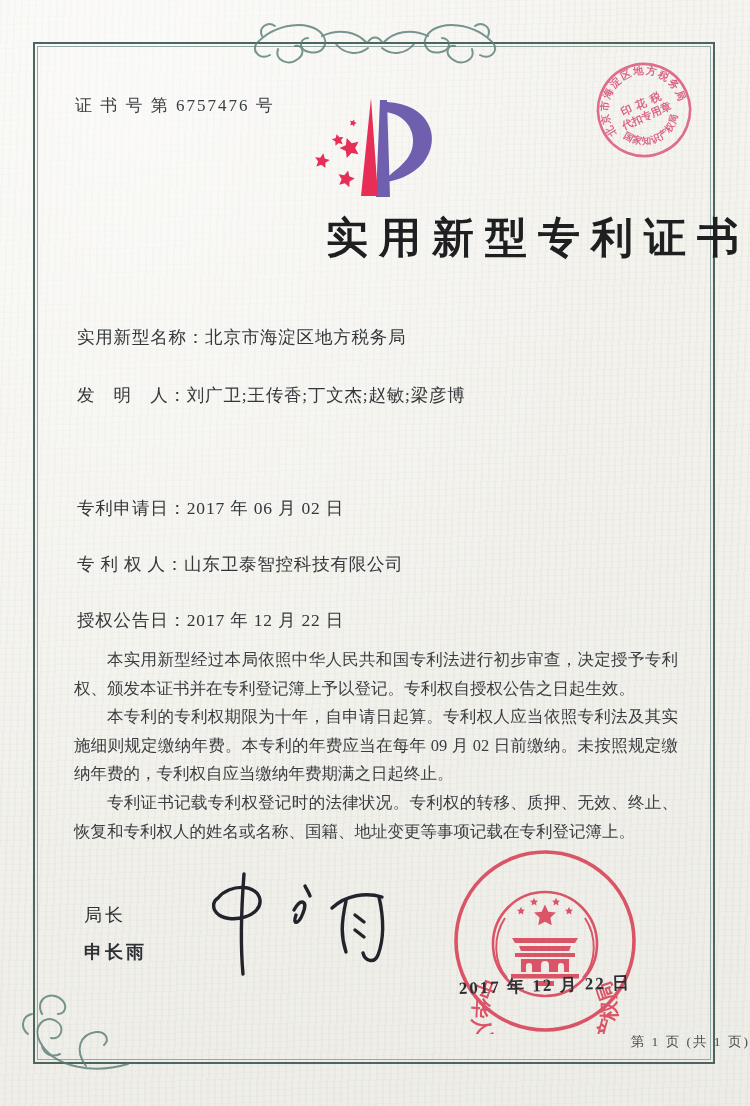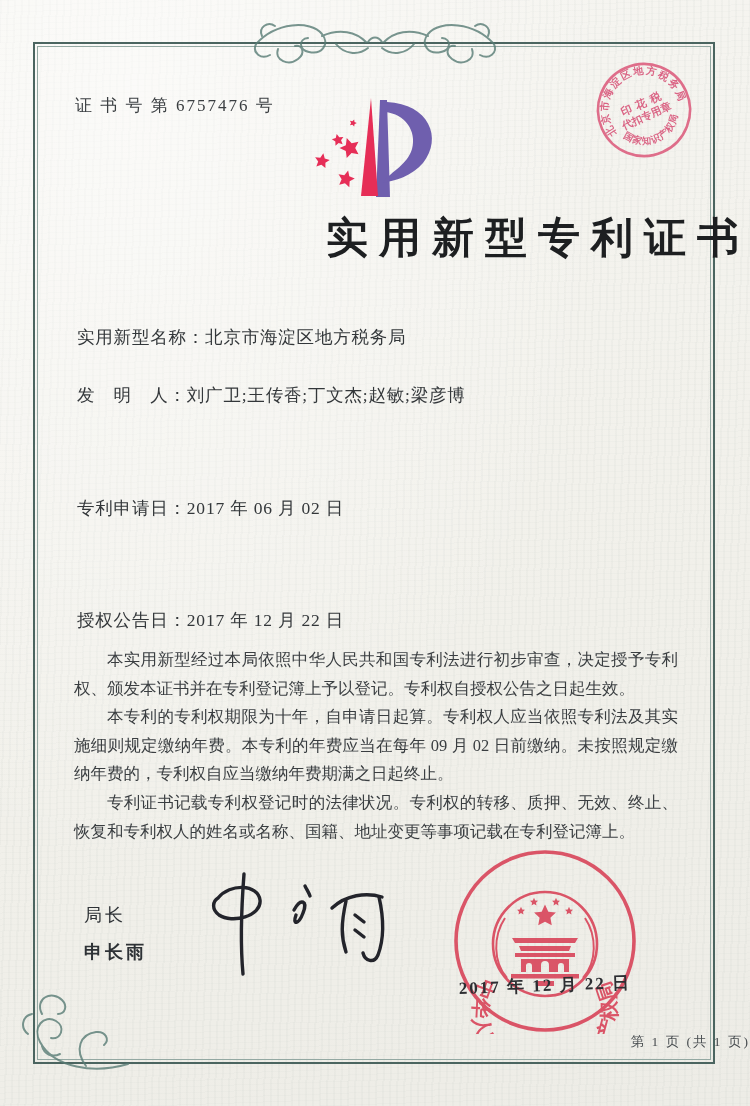--- a/index.html
+++ b/index.html
@@ -91,20 +91,21 @@
       <use href="#st" transform="translate(67,58) scale(1.05) rotate(-18)"></use>
       <use href="#st" transform="translate(63,89) scale(0.88) rotate(14)"></use>
     </g>
   </svg>
 
   <div class="title">实用新型专利证书</div>
 
   <div class="field" style="top:325px"><span>实用新型名称：</span><span>北京市海淀区地方税务局</span></div>
   <div class="field" style="top:383px"><span>发　明　人：</span><span>刘广卫;王传香;丁文杰;赵敏;梁彦博</span></div>
   <div class="field" style="top:496px"><span>专利申请日：</span><span>2017 年 06 月 02 日</span></div>
+  <div class="field" style="top:552px"><span>专 利 权 人：</span><span>山东卫泰智控科技有限公司</span></div>
   <div class="field" style="top:608px"><span>授权公告日：</span><span>2017 年 12 月 22 日</span></div>
 
   <div class="paras">
     <p>本实用新型经过本局依照中华人民共和国专利法进行初步审查，决定授予专利权、颁发本证书并在专利登记簿上予以登记。专利权自授权公告之日起生效。</p>
     <p>本专利的专利权期限为十年，自申请日起算。专利权人应当依照专利法及其实施细则规定缴纳年费。本专利的年费应当在每年 09 月 02 日前缴纳。未按照规定缴纳年费的，专利权自应当缴纳年费期满之日起终止。</p>
     <p>专利证书记载专利权登记时的法律状况。专利权的转移、质押、无效、终止、恢复和专利权人的姓名或名称、国籍、地址变更等事项记载在专利登记簿上。</p>
   </div>
 
   <div class="signer-title">局长</div>
   <div class="signer-name">申长雨</div>

